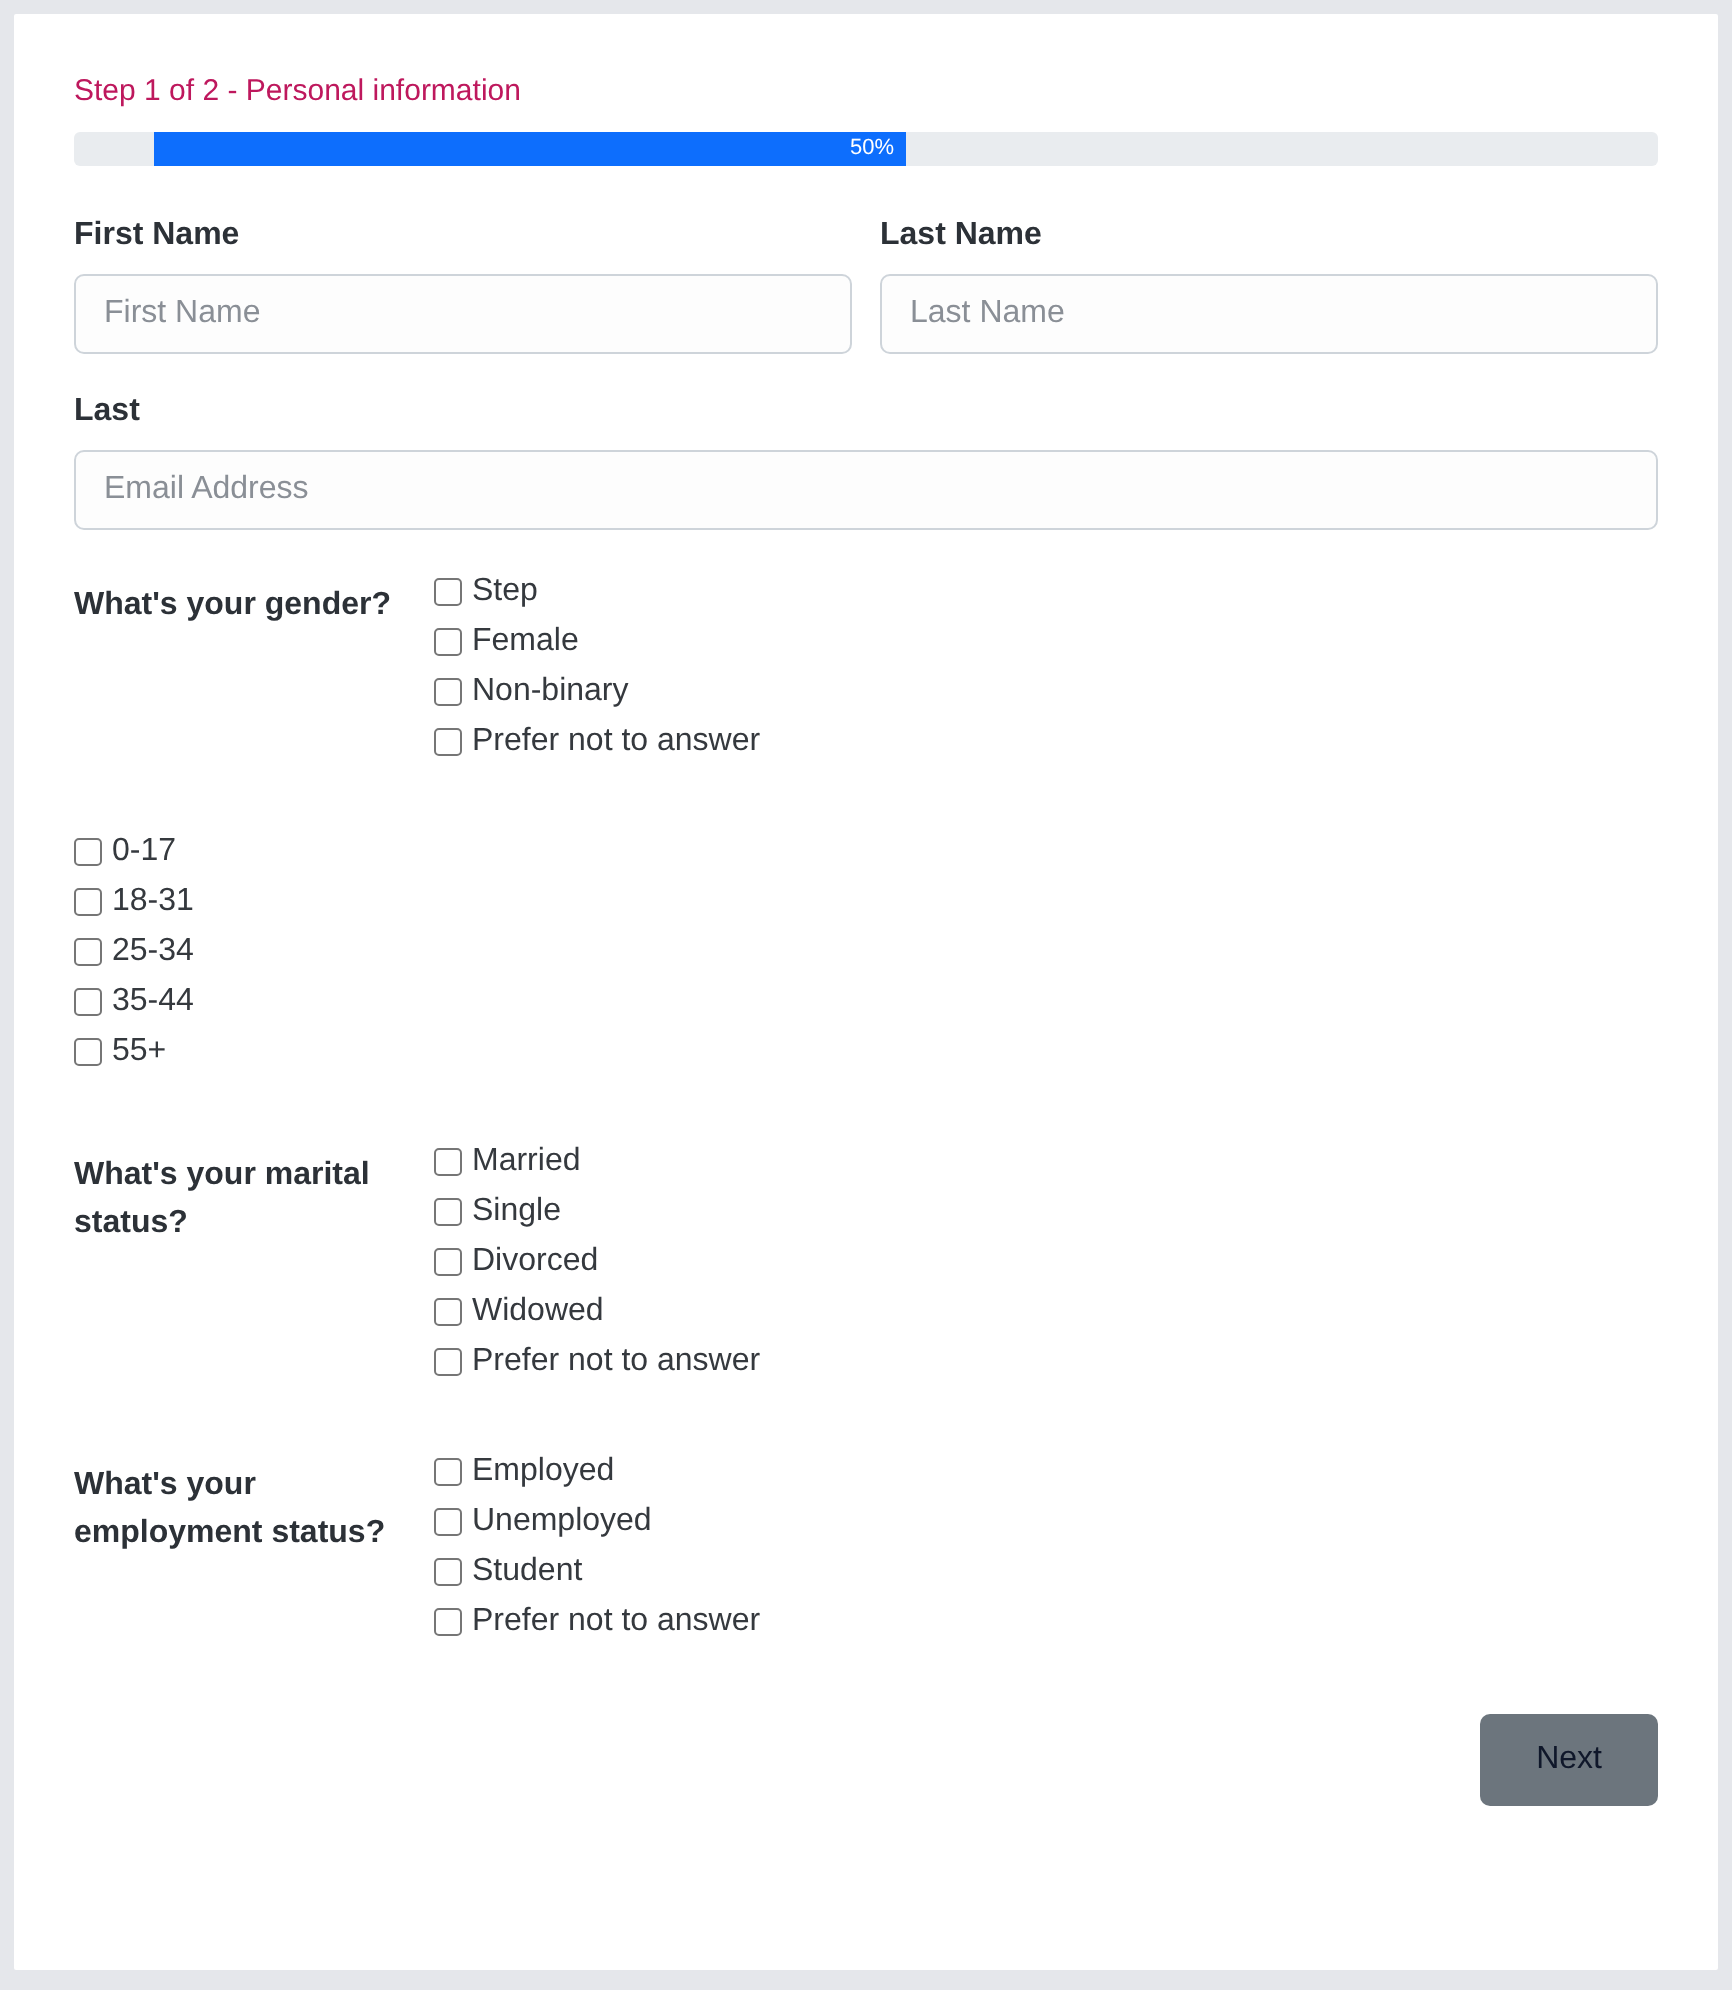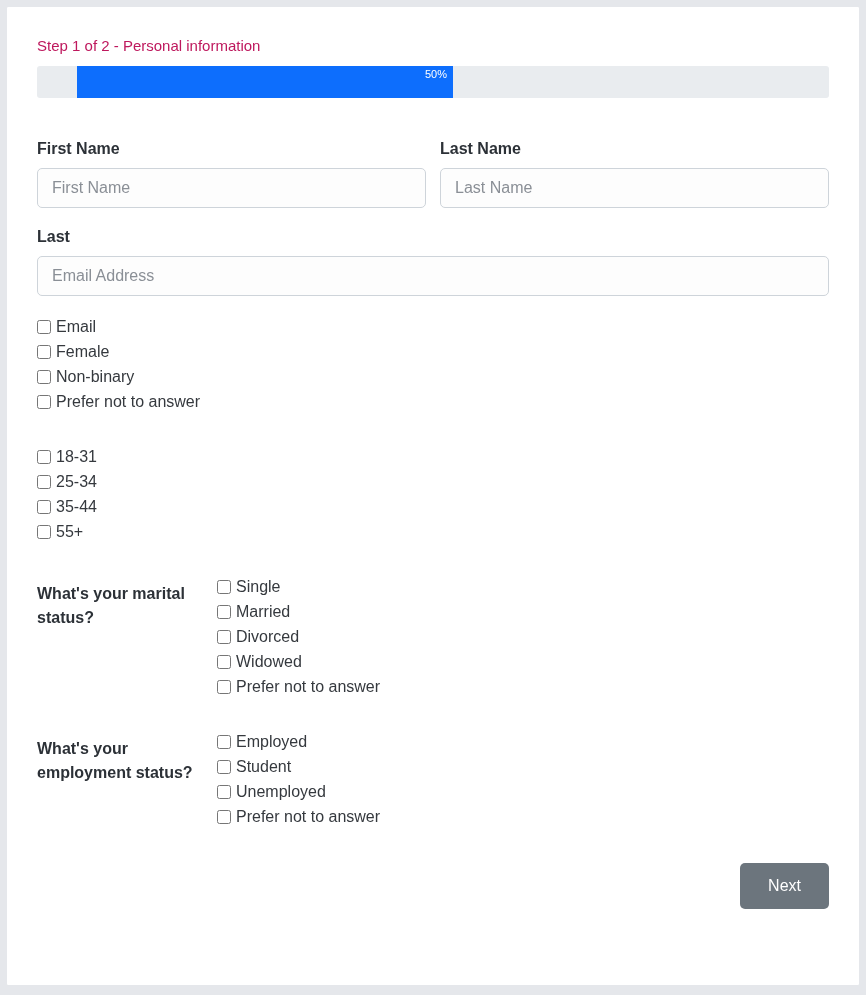--- a/index.html
+++ b/index.html
@@ -17,25 +17,25 @@
       position: relative;
     }
     .step-text {
       color: #be185d;
       font-size: 15px;
       font-weight: 400;
       margin-bottom: 12px;
     }
     .progress-outer {
       width: 100%;
-      height: 32px;
+      height: 17px;
       background: #e9ecef;
       border-radius: 3px;
       overflow: hidden;
-      margin-bottom: 42px;
+      margin-bottom: 26px;
       padding-left: 40px;
     }
     .progress-inner {
       height: 100%;
       background: #0d6efd;
       color: #fff;
       font-size: 11px;
       line-height: 17px;
       text-align: right;
       padding-right: 6px;
@@ -94,21 +94,21 @@
       height: 14px;
       margin-right: 5px;
     }
     .footer {
       display: flex;
       justify-content: flex-end;
       margin-top: 20px;
     }
     .btn-next {
       background: #6c757d;
-      color: #ffffff;
+      color: #0f172a;
       border: none;
       border-radius: 5px;
       padding: 14px 28px;
       font-size: 16px;
       cursor: pointer;
     }
   </style>
 </head>
 <body>
 
@@ -130,44 +130,49 @@
       <input class="input" type="text" placeholder="Last Name" style="">
     </div>
   </div>
 
   <div class="full">
     <label class="label">Last</label>
     <input class="input" type="text" placeholder="Email Address" style="">
   </div>
 
   <div class="question-row">
-    <div class="options">
-        <label class="option">
-          <input type="checkbox" style="">
-          <span>Email</span>
+    <div class="question-label">What's your gender?</div>
+    <div class="options">
+        <label class="option">
+          <input type="checkbox" style="">
+          <span>Step</span>
         </label>
         <label class="option">
           <input type="checkbox" style="">
           <span>Female</span>
         </label>
         <label class="option">
           <input type="checkbox" style="">
           <span>Non-binary</span>
         </label>
         <label class="option">
           <input type="checkbox" style="">
           <span>Prefer not to answer</span>
         </label>
       </div>
   </div>
 
   <div class="question-row">
     <div class="options">
         <label class="option">
           <input type="checkbox" style="">
+          <span>0-17</span>
+        </label>
+        <label class="option">
+          <input type="checkbox" style="">
           <span>18-31</span>
         </label>
         <label class="option">
           <input type="checkbox" style="">
           <span>25-34</span>
         </label>
         <label class="option">
           <input type="checkbox" style="">
           <span>35-44</span>
         </label>
@@ -176,28 +181,28 @@
           <span>55+</span>
         </label>
       </div>
   </div>
 
   <div class="question-row">
     <div class="question-label">What's your marital status?</div>
     <div class="options">
         <label class="option">
           <input type="checkbox" style="">
+          <span>Married</span>
+        </label>
+        <label class="option">
+          <input type="checkbox" style="">
           <span>Single</span>
         </label>
         <label class="option">
           <input type="checkbox" style="">
-          <span>Married</span>
-        </label>
-        <label class="option">
-          <input type="checkbox" style="">
           <span>Divorced</span>
         </label>
         <label class="option">
           <input type="checkbox" style="">
           <span>Widowed</span>
         </label>
         <label class="option">
           <input type="checkbox" style="">
           <span>Prefer not to answer</span>
         </label>
@@ -206,25 +211,25 @@
 
   <div class="question-row">
     <div class="question-label">What's your employment status?</div>
     <div class="options">
         <label class="option">
           <input type="checkbox" style="">
           <span>Employed</span>
         </label>
         <label class="option">
           <input type="checkbox" style="">
+          <span>Unemployed</span>
+        </label>
+        <label class="option">
+          <input type="checkbox" style="">
           <span>Student</span>
-        </label>
-        <label class="option">
-          <input type="checkbox" style="">
-          <span>Unemployed</span>
         </label>
         <label class="option">
           <input type="checkbox" style="">
           <span>Prefer not to answer</span>
         </label>
       </div>
   </div>
 
   <div class="footer">
     <button class="btn-next">Next</button>

